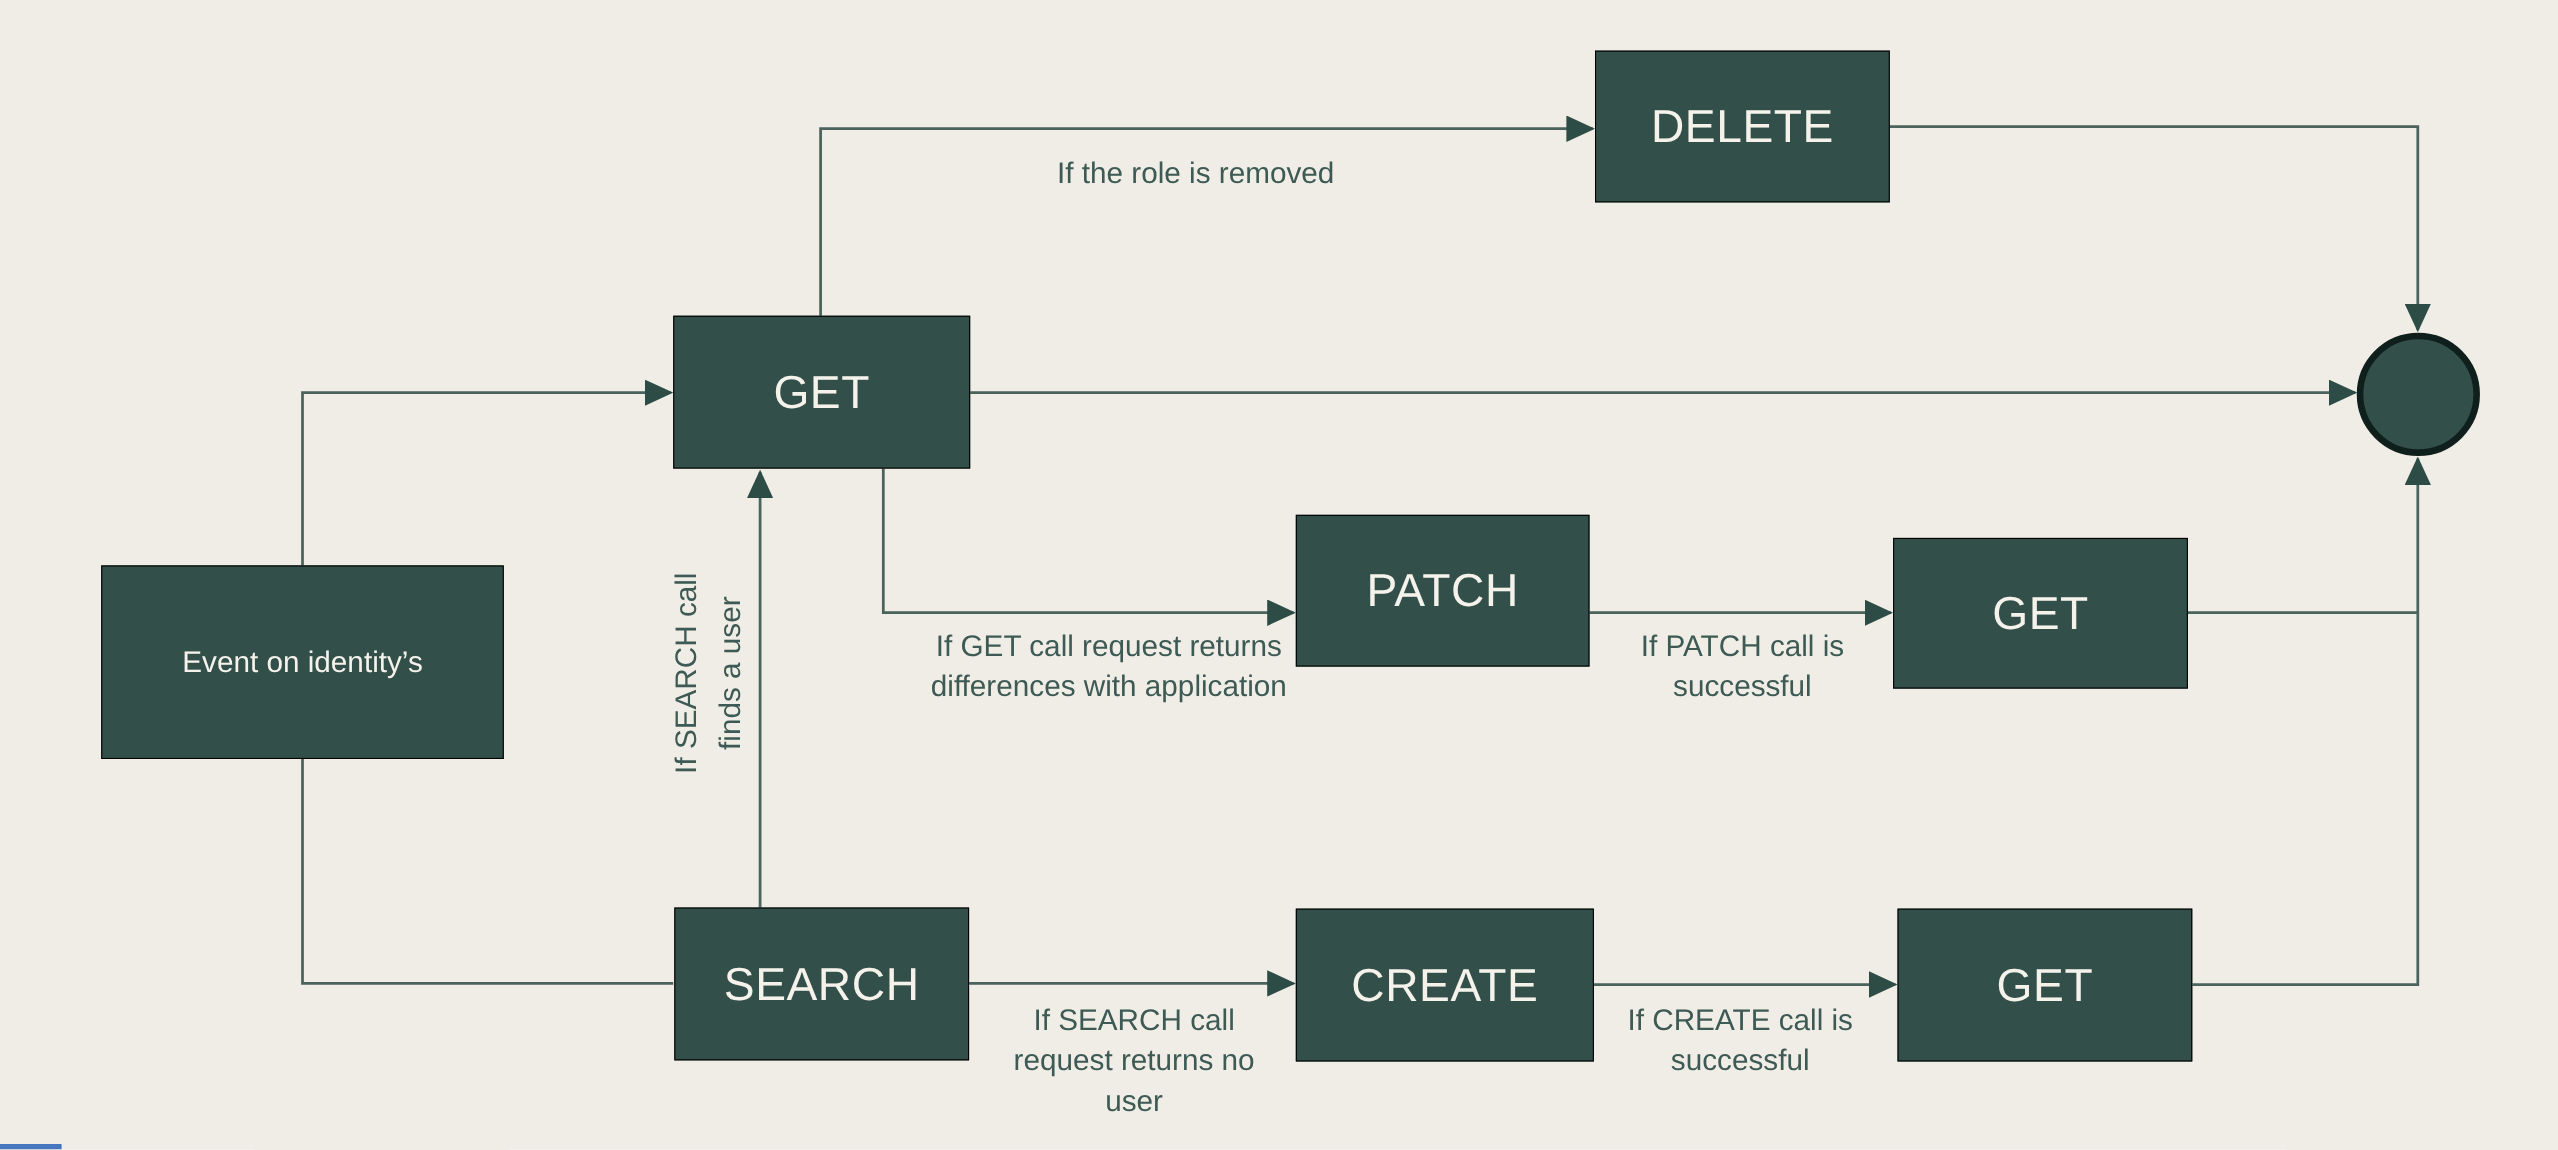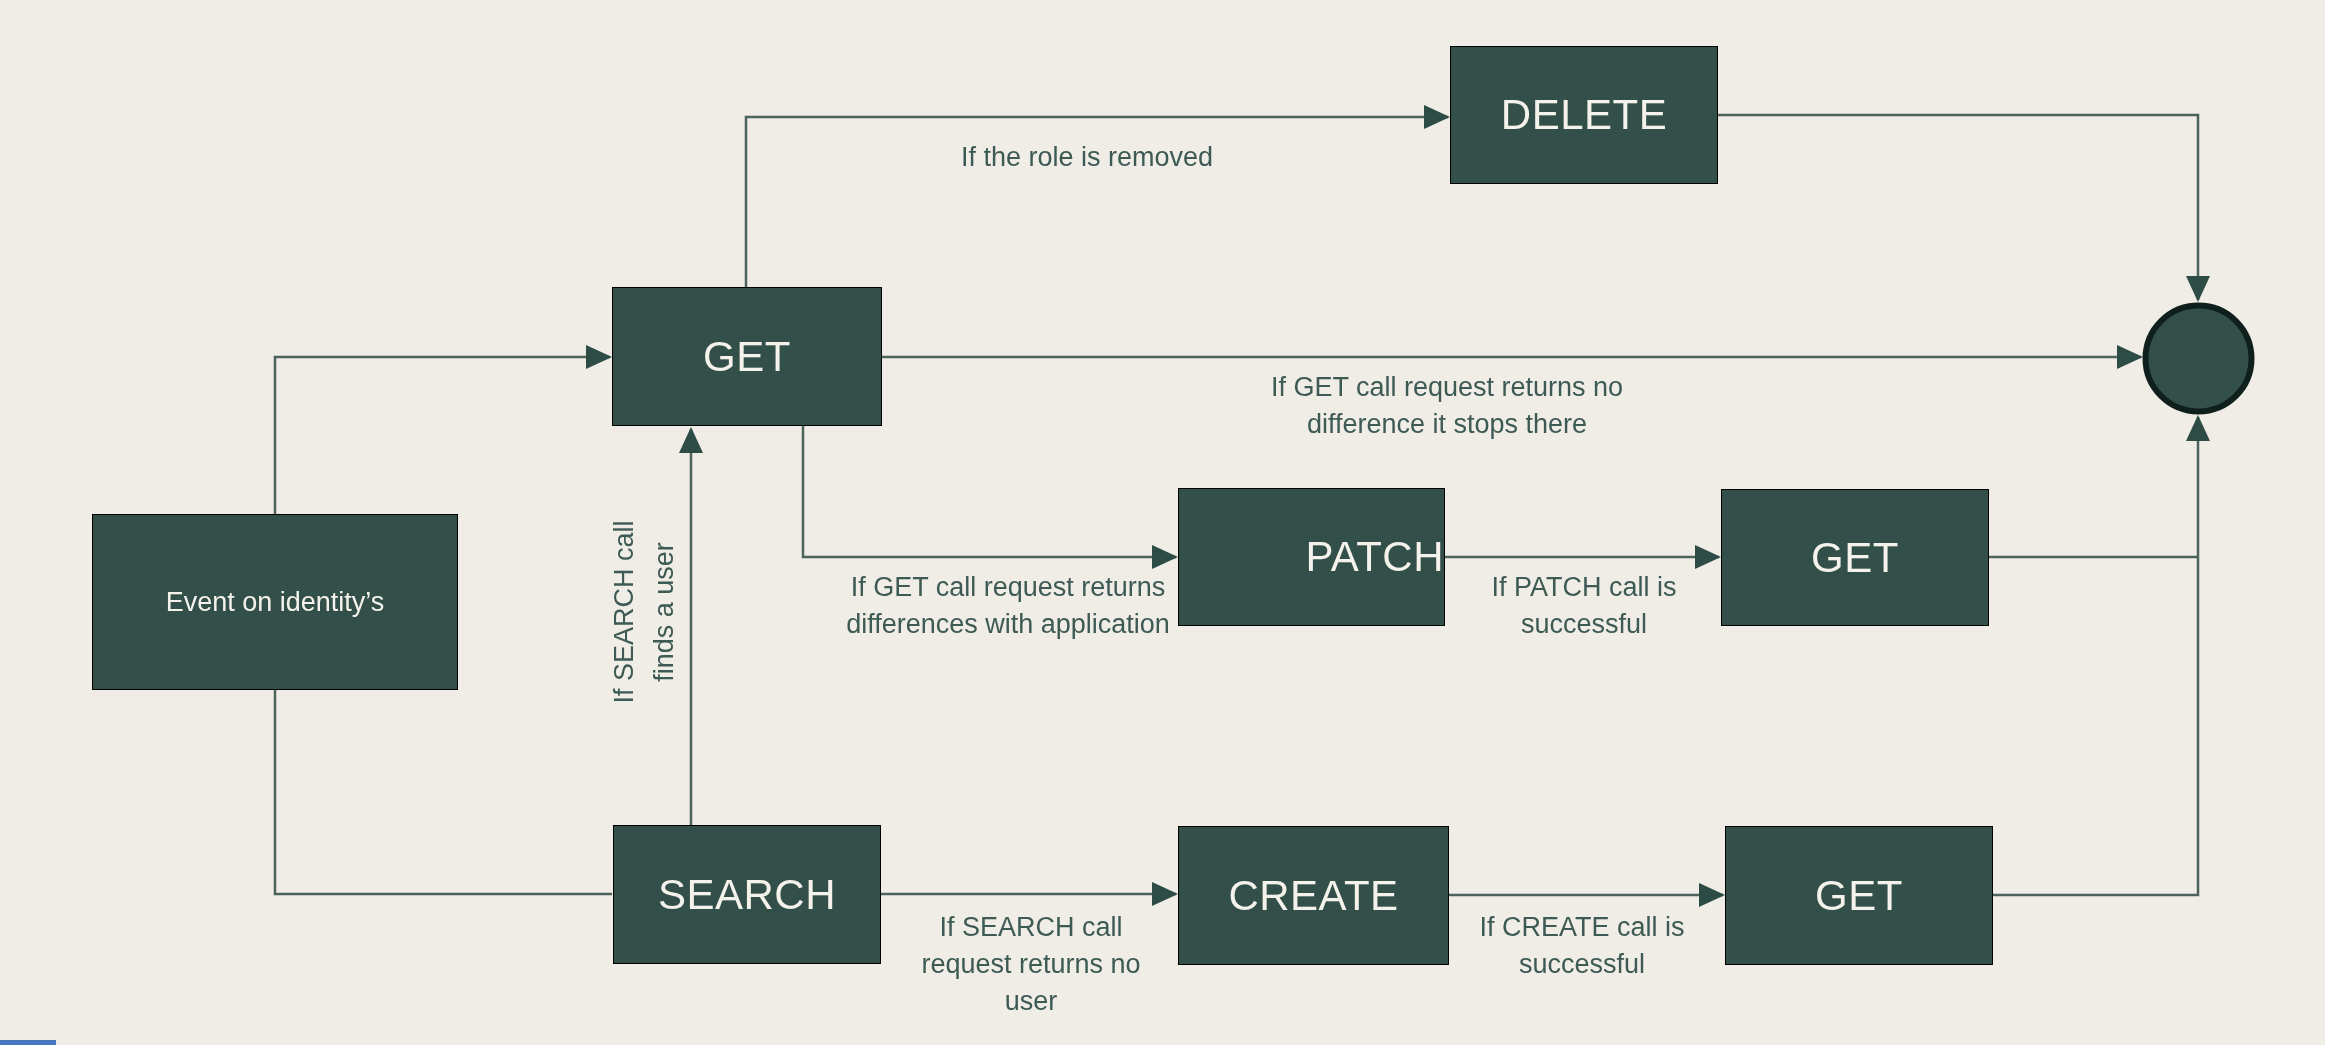--- a/index.html
+++ b/index.html
@@ -73,21 +73,21 @@
   </div>
 
   <div class="node verb" style="left:612px;top:287px;width:270px;height:139px;">
     <div>GET</div>
   </div>
 
   <div class="node verb" style="left:1450px;top:46px;width:268px;height:138px;">
     <div>DELETE</div>
   </div>
 
-  <div class="node verb" style="left:1178px;top:488px;width:267px;height:138px;align-items:flex-end;">
+  <div class="node verb" style="left:1178px;top:468px;width:267px;height:138px;">
     <div>PATCH</div>
   </div>
 
   <div class="node verb" style="left:1721px;top:489px;width:268px;height:137px;">
     <div>GET</div>
   </div>
 
   <div class="node verb" style="left:1178px;top:826px;width:271px;height:139px;">
     <div>CREATE</div>
   </div>
@@ -101,24 +101,20 @@
   </div>
 
   <svg class="end-node-wrap" style="left:2139px;top:299px;" width="119" height="119">
     <circle cx="59.5" cy="59.5" r="53" fill="#325049" stroke="#0f1f1b" stroke-width="6"></circle>
   </svg>
 
   <div class="edge-label" style="left:1087px;top:139px;">
     <div>If the role is removed</div>
   </div>
 
-  <div class="edge-label" style="left:1447px;top:369px;">
-    <div>If GET call request returns no</div>
-    <div>difference it stops there</div>
-  </div>
 
   <div class="edge-label" style="left:1008px;top:569px;">
     <div>If GET call request returns</div>
     <div>differences with application</div>
   </div>
 
   <div class="edge-label" style="left:1584px;top:569px;">
     <div>If PATCH call is</div>
     <div>successful</div>
   </div>

